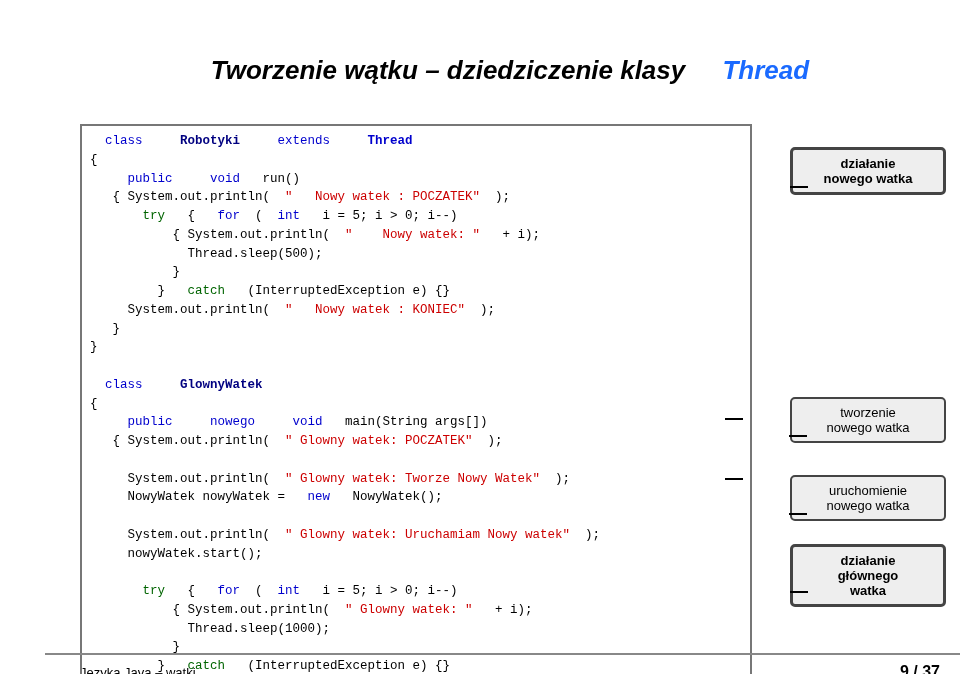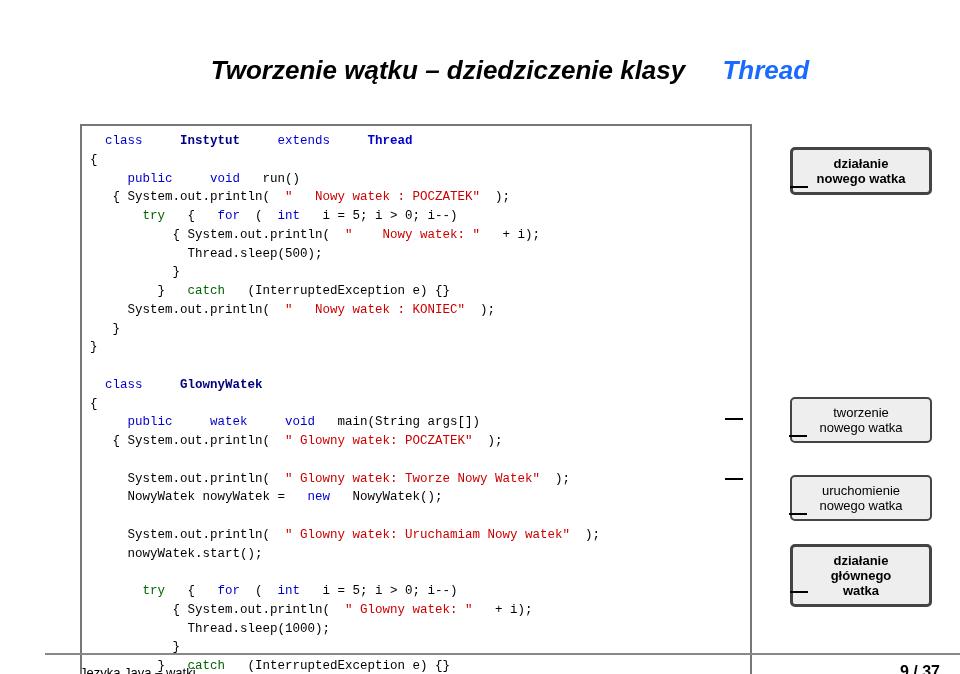--- a/index.html
+++ b/index.html
@@ -86,57 +86,57 @@
 
     .ann-box {
       position: absolute;
       background: #eeeeee;
       border: 2px solid #444;
       border-radius: 5px;
       padding: 6px 8px;
       text-align: center;
       font-size: 13px;
       font-weight: bold;
-      width: 142px;
+      width: 156px;
     }
 
     pre {
       font-family: 'Courier New', monospace;
       font-size: 12.5px;
       line-height: 1.5;
       margin: 0;
       white-space: pre;
     }
   </style>
 </head>
 <body>
 
 <div class="title-bar">
   <span>Tworzenie wątku – dziedziczenie klasy </span><span class="thread-word" style="color:#1a6aff;">Thread</span>
 </div>
 
 <div class="code-wrapper">
 
   <div class="code-block">
-    <pre><span class="kw-blue">class</span> <span style="color:#000080;font-weight:bold;">Instytut</span> <span class="kw-blue">extends</span> <span style="color:#0000cd;font-weight:bold;">Thread</span>
+    <pre><span class="kw-blue">class</span> <span style="color:#000080;font-weight:bold;">Robotyki</span> <span class="kw-blue">extends</span> <span style="color:#0000cd;font-weight:bold;">Thread</span>
 {
    <span class="kw-blue">public</span> <span class="kw-blue">void</span> run()
    { System.out.println(<span class="str-red">"   Nowy watek : POCZATEK"</span>);
      <span class="kw-green">try</span> { <span class="kw-blue">for</span>(<span class="kw-blue">int</span> i = 5; i &gt; 0; i--)
            { System.out.println(<span class="str-red">"    Nowy watek: "</span> + i);
              Thread.sleep(500);
            }
          } <span class="kw-green">catch</span> (InterruptedException e) {}
      System.out.println(<span class="str-red">"   Nowy watek : KONIEC"</span>);
    }
 }
 
 <span class="kw-blue">class</span> <span style="color:#000080;font-weight:bold;">GlownyWatek</span>
 {
-   <span class="kw-blue">public</span> <span class="kw-blue">watek</span> <span class="kw-blue">void</span> main(String args[])
+   <span class="kw-blue">public</span> <span class="kw-blue">nowego</span> <span class="kw-blue">void</span> main(String args[])
    { System.out.println(<span class="str-red">" Glowny watek: POCZATEK"</span>);
 
      System.out.println(<span class="str-red">" Glowny watek: Tworze Nowy Watek"</span>);
      NowyWatek nowyWatek = <span class="kw-blue">new</span> NowyWatek();
 
      System.out.println(<span class="str-red">" Glowny watek: Uruchamiam Nowy watek"</span>);
      nowyWatek.start();
 
      <span class="kw-green">try</span> { <span class="kw-blue">for</span>(<span class="kw-blue">int</span> i = 5; i &gt; 0; i--)
            { System.out.println(<span class="str-red">" Glowny watek: "</span> + i);

